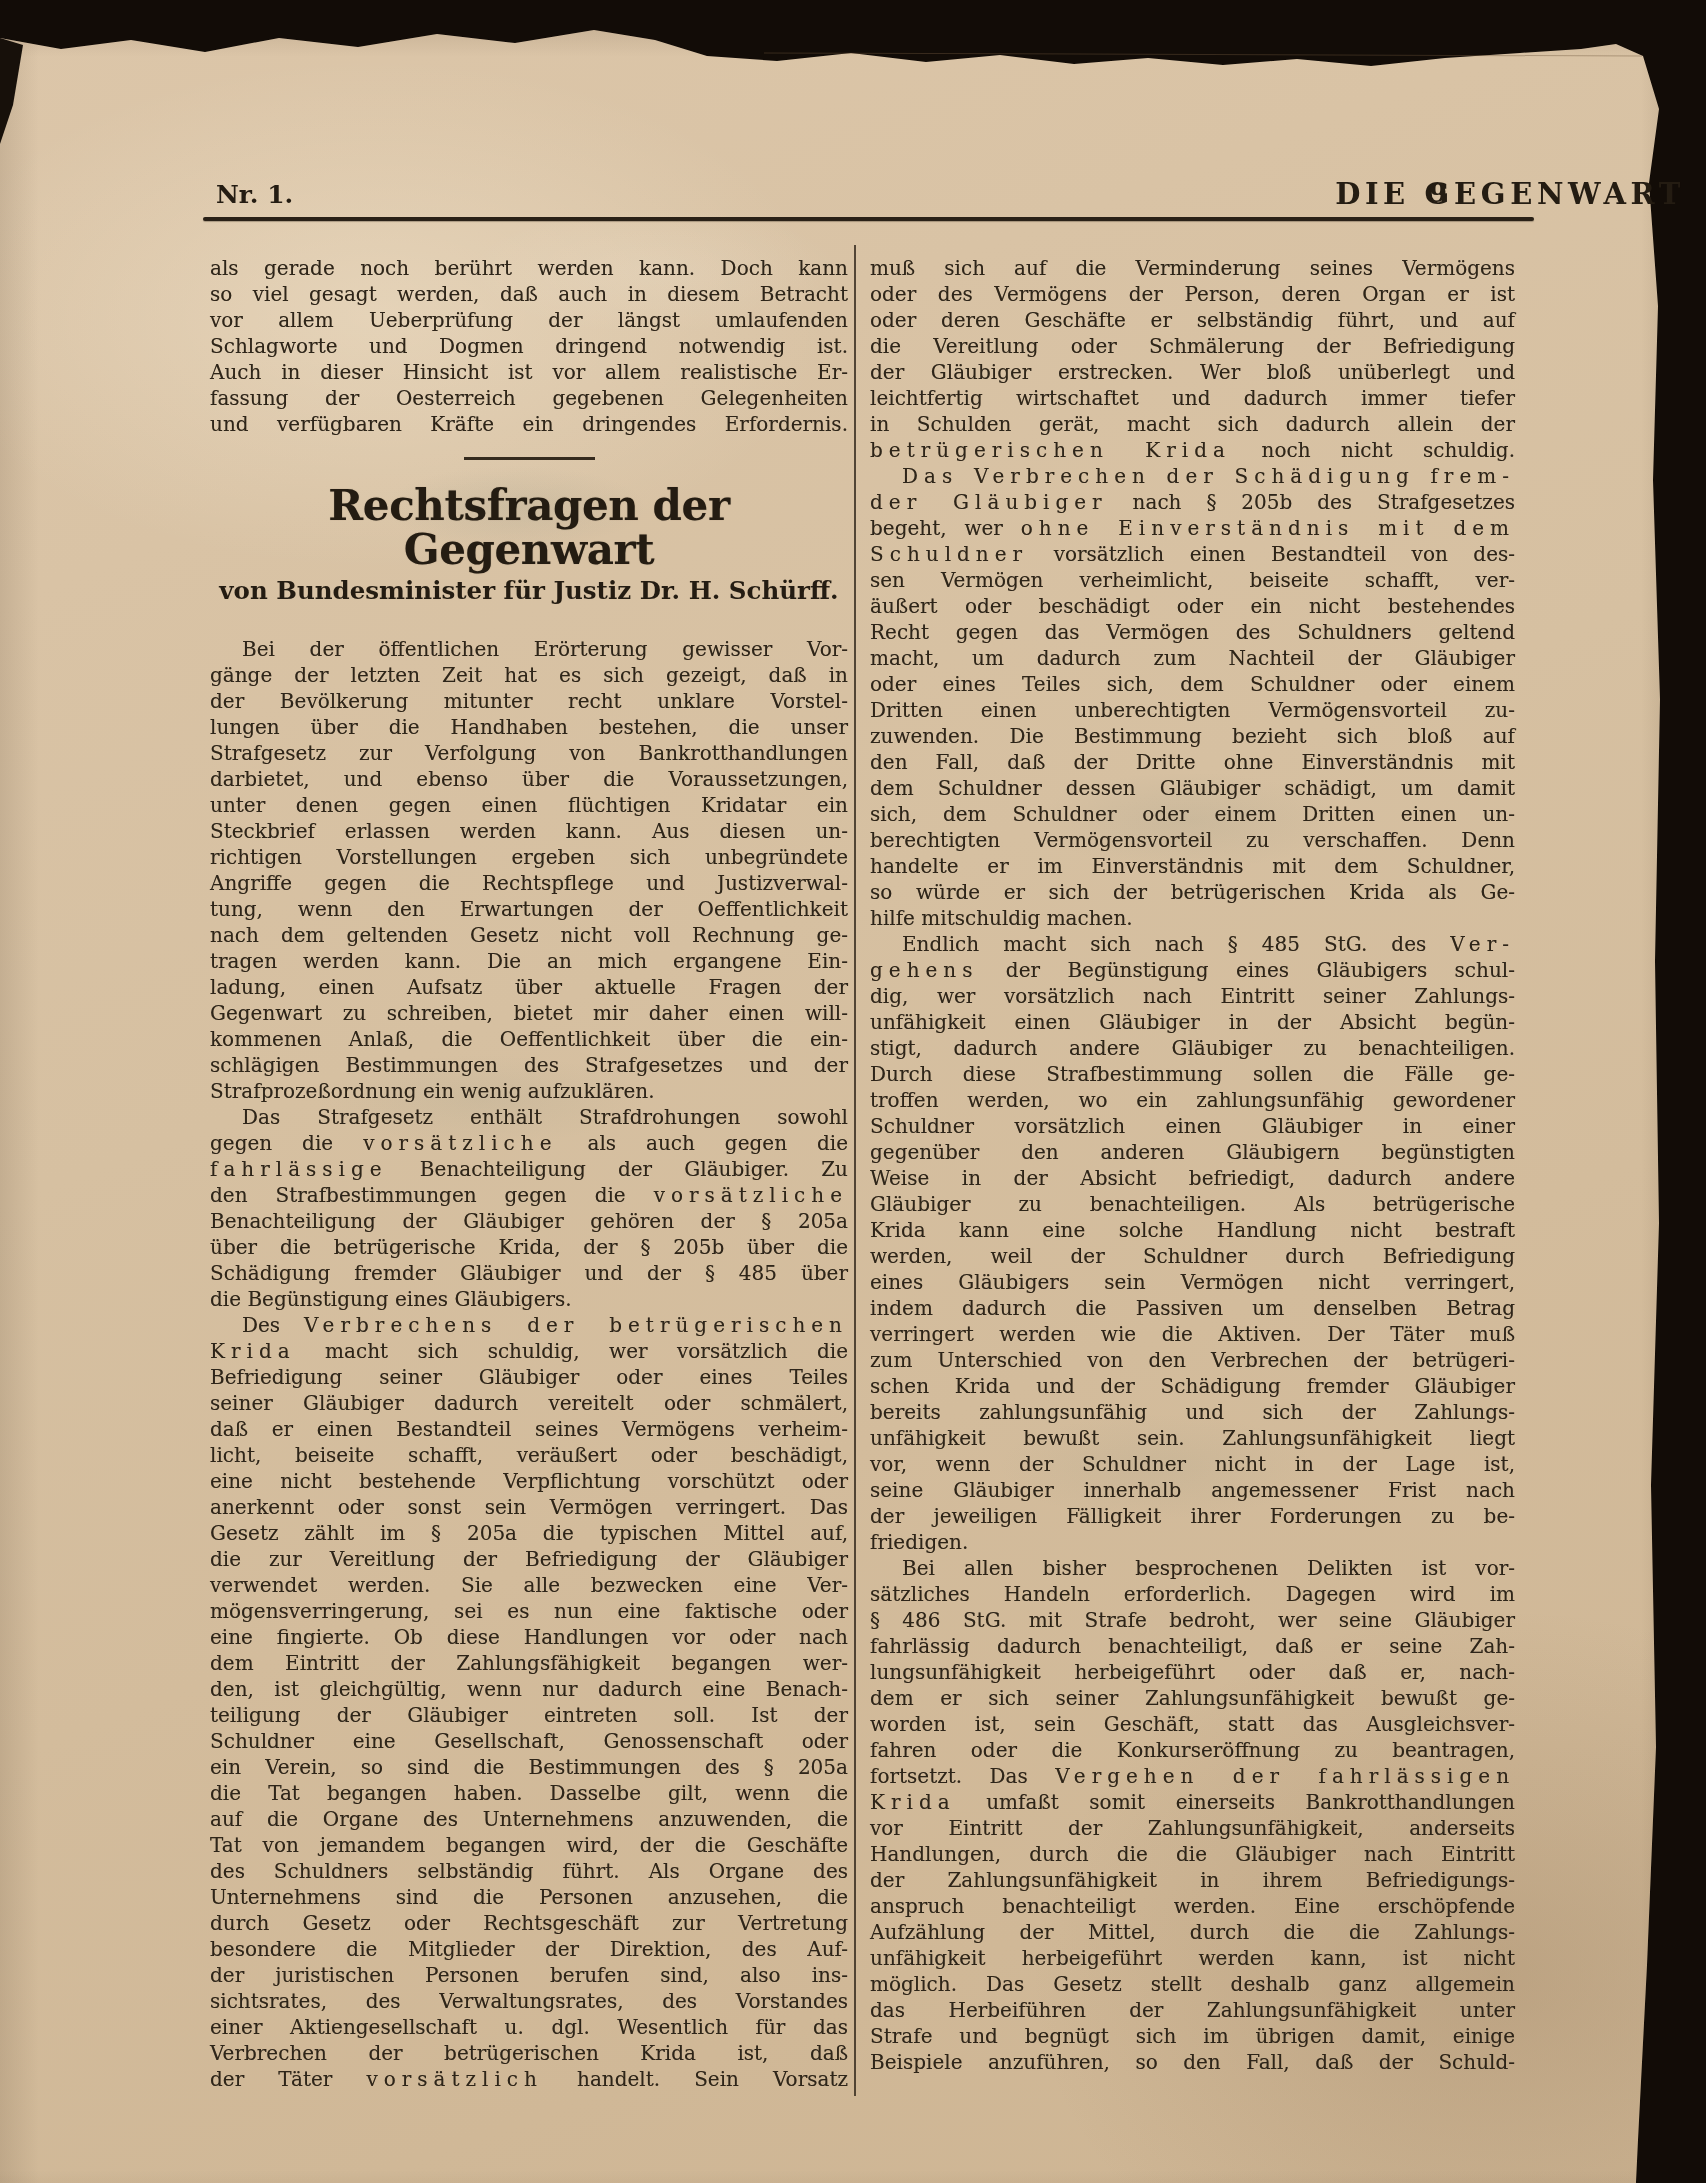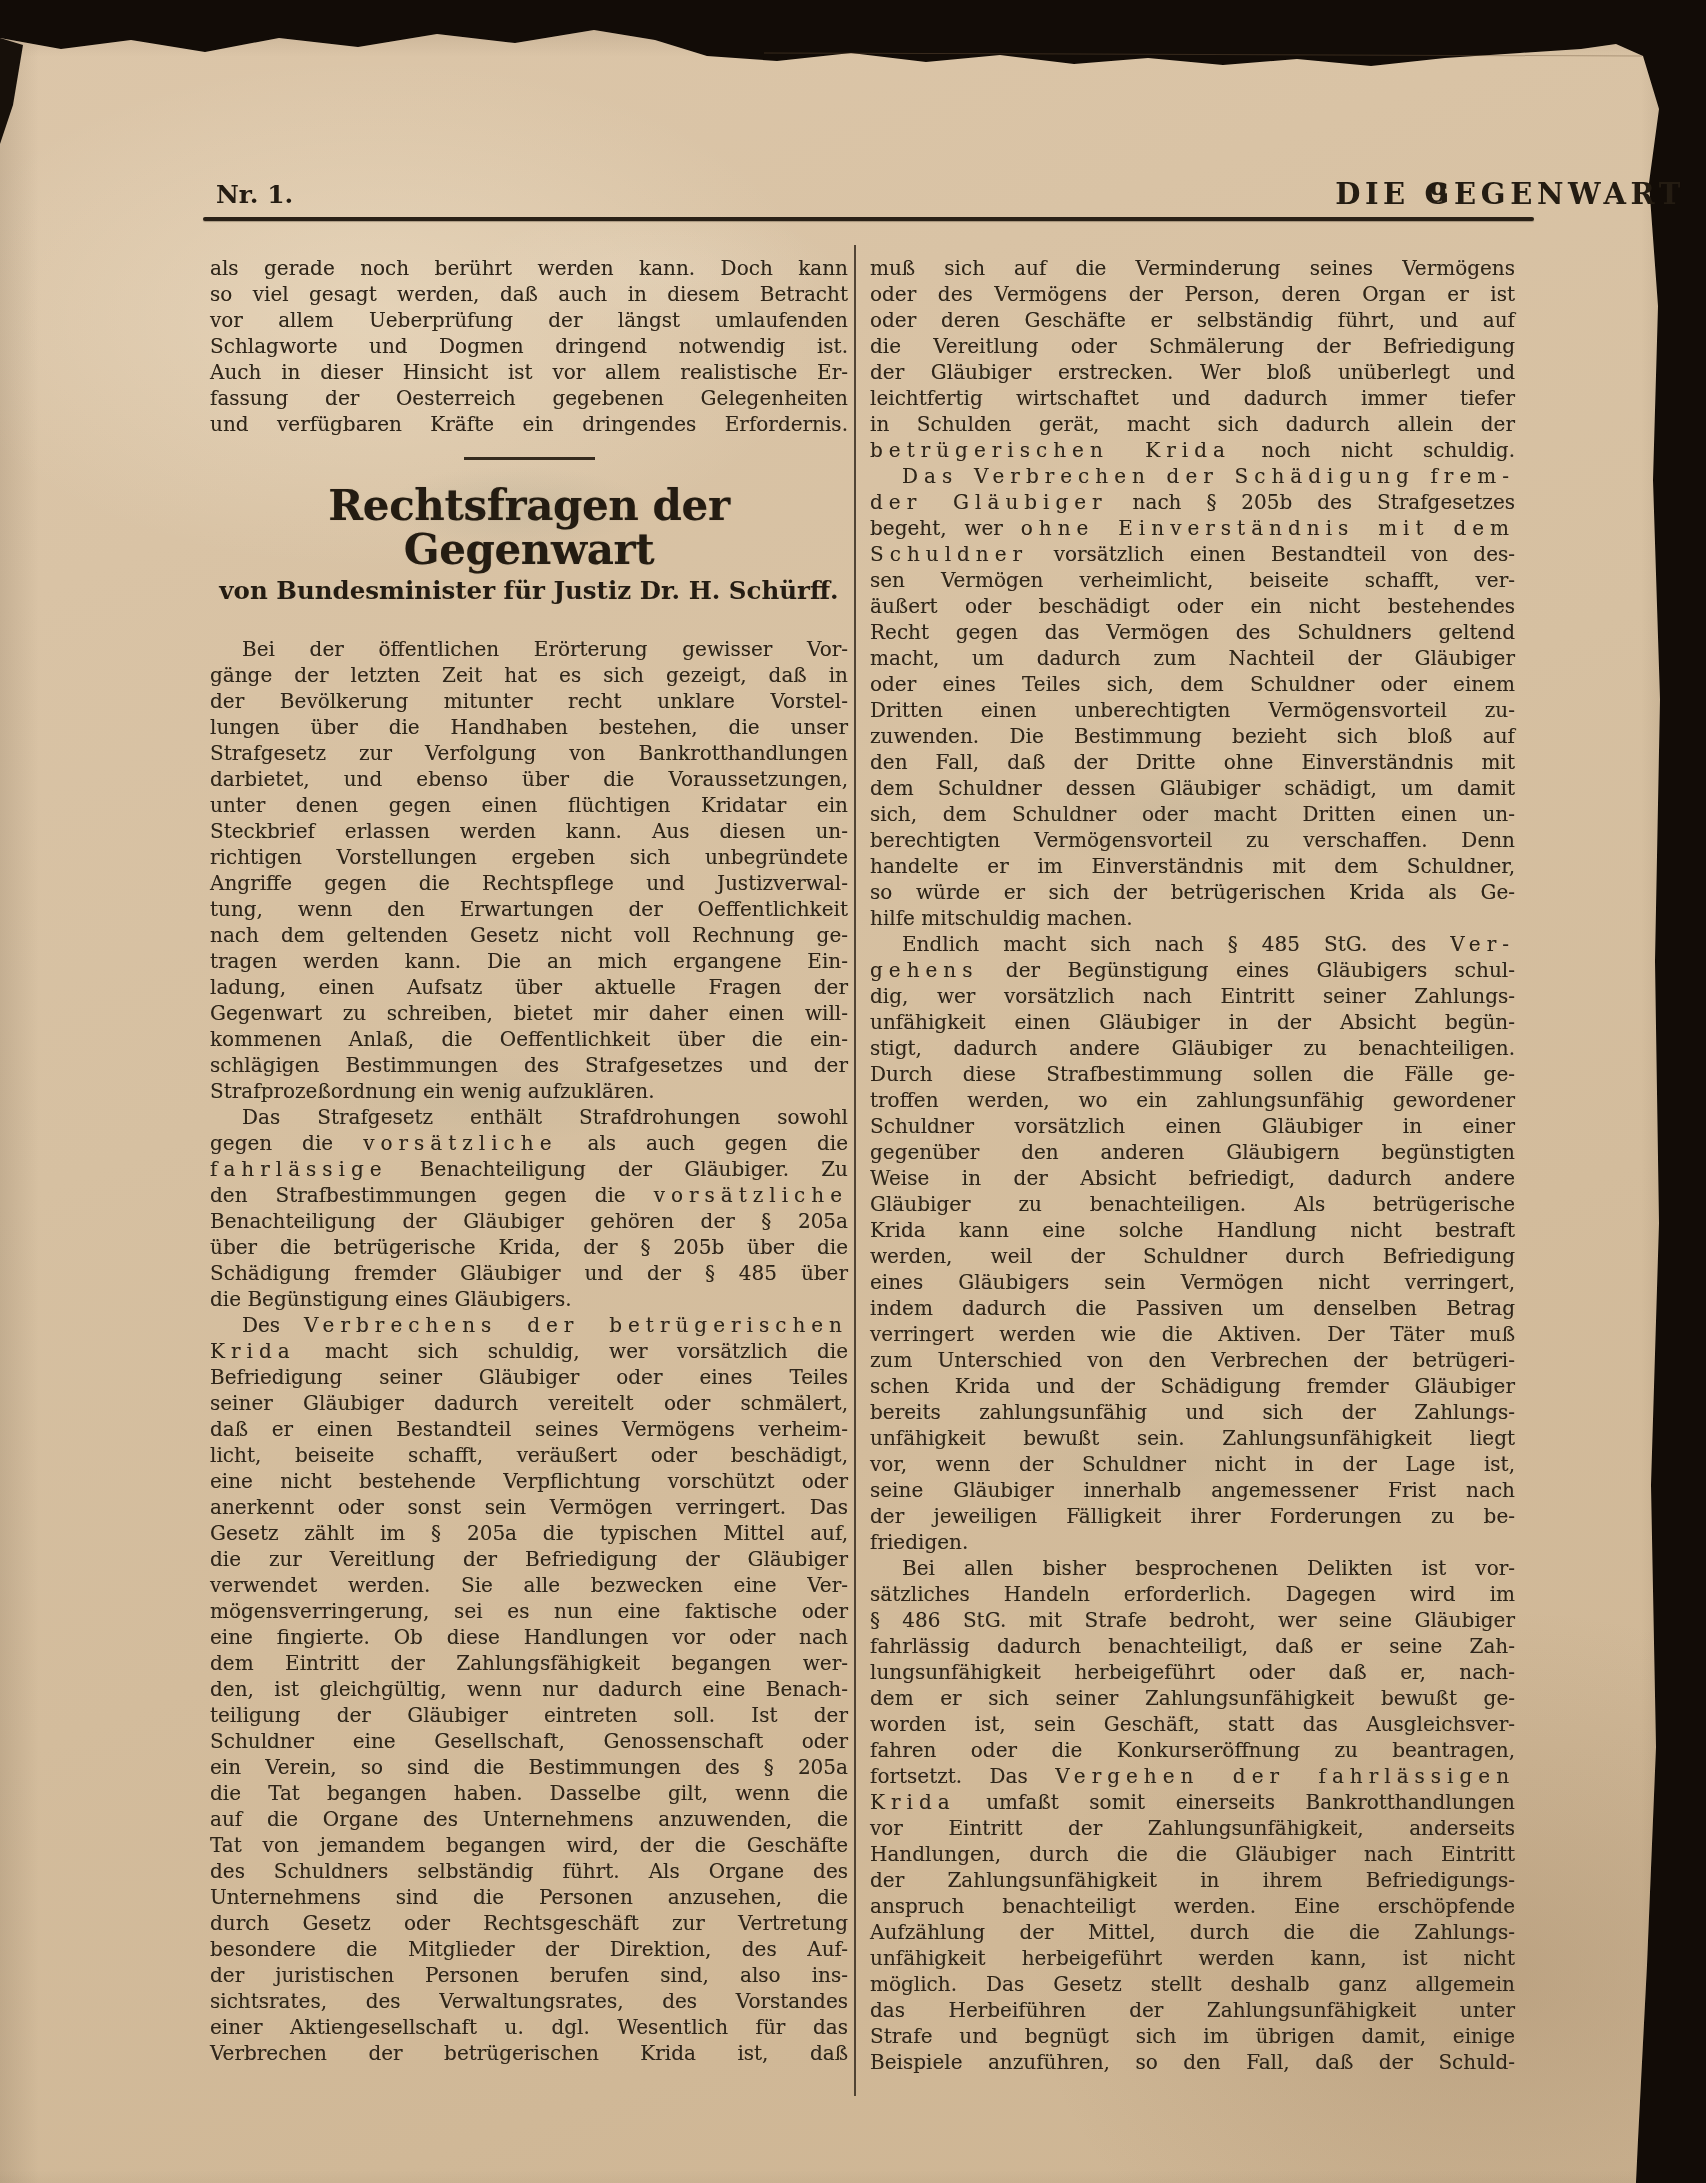--- a/index.html
+++ b/index.html
@@ -165,20 +165,21 @@
       <div class="tline"><span>auf die Organe des Unternehmens anzuwenden, die</span></div>
       <div class="tline"><span>Tat von jemandem begangen wird, der die Geschäfte</span></div>
       <div class="tline"><span>des Schuldners selbständig führt. Als Organe des</span></div>
       <div class="tline"><span>Unternehmens sind die Personen anzusehen, die</span></div>
       <div class="tline"><span>durch Gesetz oder Rechtsgeschäft zur Vertretung</span></div>
       <div class="tline"><span>besondere die Mitglieder der Direktion, des Auf-</span></div>
       <div class="tline"><span>der juristischen Personen berufen sind, also ins-</span></div>
       <div class="tline"><span>sichtsrates, des Verwaltungsrates, des Vorstandes</span></div>
       <div class="tline"><span>einer Aktiengesellschaft u. dgl. Wesentlich für das</span></div>
       <div class="tline"><span>Verbrechen der betrügerischen Krida ist, daß</span></div>
+      <div class="tline"><span>der Täter </span><span class="sperr">vorsätzlich</span><span> handelt. Sein Vorsatz</span></div>
     </div>
   </div>
 <div id="col1" class="col">
     <div class="para">
       <div class="tline"><span>muß sich auf die Verminderung seines Vermögens</span></div>
       <div class="tline"><span>oder des Vermögens der Person, deren Organ er ist</span></div>
       <div class="tline"><span>oder deren Geschäfte er selbständig führt, und auf</span></div>
       <div class="tline"><span>die Vereitlung oder Schmälerung der Befriedigung</span></div>
       <div class="tline"><span>der Gläubiger erstrecken. Wer bloß unüberlegt und</span></div>
       <div class="tline"><span>leichtfertig wirtschaftet und dadurch immer tiefer</span></div>
@@ -192,21 +193,21 @@
       <div class="tline"><span class="sperr">Schuldner</span><span> vorsätzlich einen Bestandteil von des-</span></div>
       <div class="tline"><span>sen Vermögen verheimlicht, beiseite schafft, ver-</span></div>
       <div class="tline"><span>äußert oder beschädigt oder ein nicht bestehendes</span></div>
       <div class="tline"><span>Recht gegen das Vermögen des Schuldners geltend</span></div>
       <div class="tline"><span>macht, um dadurch zum Nachteil der Gläubiger</span></div>
       <div class="tline"><span>oder eines Teiles sich, dem Schuldner oder einem</span></div>
       <div class="tline"><span>Dritten einen unberechtigten Vermögensvorteil zu-</span></div>
       <div class="tline"><span>zuwenden. Die Bestimmung bezieht sich bloß auf</span></div>
       <div class="tline"><span>den Fall, daß der Dritte ohne Einverständnis mit</span></div>
       <div class="tline"><span>dem Schuldner dessen Gläubiger schädigt, um damit</span></div>
-      <div class="tline"><span>sich, dem Schuldner oder macht Dritten einen un-</span></div>
+      <div class="tline"><span>sich, dem Schuldner oder einem Dritten einen un-</span></div>
       <div class="tline"><span>berechtigten Vermögensvorteil zu verschaffen. Denn</span></div>
       <div class="tline"><span>handelte er im Einverständnis mit dem Schuldner,</span></div>
       <div class="tline"><span>so würde er sich der betrügerischen Krida als Ge-</span></div>
       <div class="tline noj"><span>hilfe mitschuldig machen.</span></div>
     </div>
     <div class="para indent">
       <div class="tline"><span>Endlich macht sich nach § 485 StG. des </span><span class="sperr">Ver-</span></div>
       <div class="tline"><span class="sperr">gehens</span><span> der Begünstigung eines Gläubigers schul-</span></div>
       <div class="tline"><span>dig, wer vorsätzlich nach Eintritt seiner Zahlungs-</span></div>
       <div class="tline"><span>unfähigkeit einen Gläubiger in der Absicht begün-</span></div>

